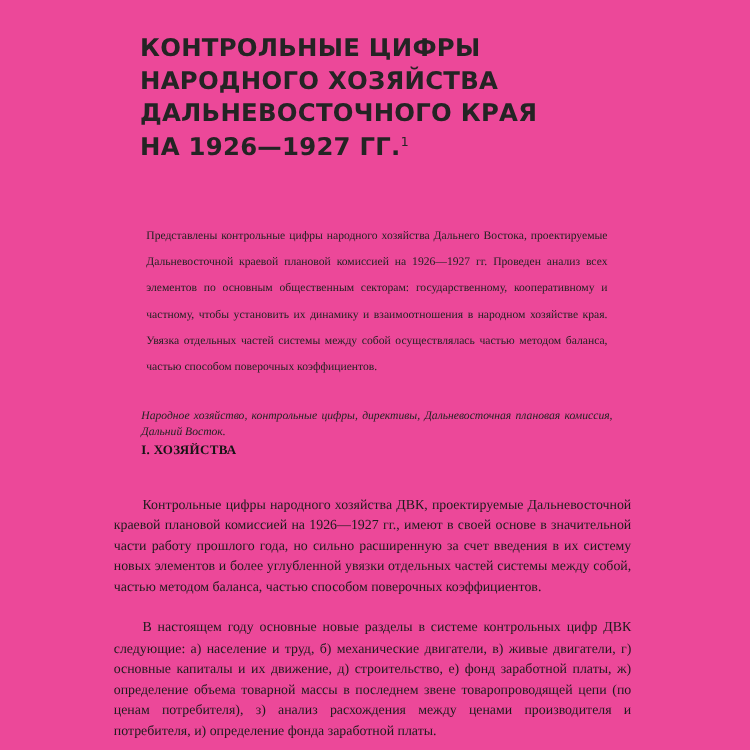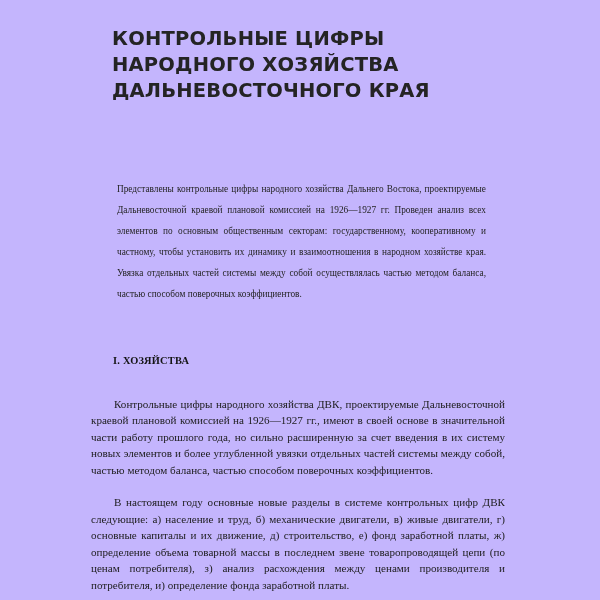--- a/index.html
+++ b/index.html
@@ -16,21 +16,21 @@
     color: #1a1a1a;
     -webkit-font-smoothing: antialiased;
   }
 
   #page {
     position: absolute;
     left: 0;
     top: 0;
     width: 600px;
     height: 600px;
-    background: #c4b5fd;
+    background: #ec4899;
     overflow: hidden;
   }
 
   
   #article-title {
     position: absolute;
     left: 112px;
     top: 26px;
     width: 400px;
     font-family: "DejaVu Sans", "Liberation Sans", sans-serif;
@@ -115,24 +115,26 @@
 </style>
 </head>
 <body>
 
 <div id="page">
 
   <h1 id="article-title">
     <span class="tline">КОНТРОЛЬНЫЕ ЦИФРЫ</span>
     <span class="tline">НАРОДНОГО ХОЗЯЙСТВА</span>
     <span class="tline">ДАЛЬНЕВОСТОЧНОГО КРАЯ</span>
+    <span class="tline"><span>НА 1926—1927 гг.</span><span class="fnmark">1</span></span>
   </h1>
 
   <div id="abstract-block">
     <p id="abstract-text">Представлены контрольные цифры народного хозяйства Дальнего Востока, проектируемые Дальневосточной краевой плановой комиссией на 1926—1927 гг. Проведен анализ всех элементов по основным общественным секторам: государственному, кооперативному и частному, чтобы установить их динамику и взаимоотношения в народном хозяйстве края. Увязка отдельных частей системы между собой осуществлялась частью методом баланса, частью способом поверочных коэффициентов.</p>
+    <p id="keywords-text">Народное хозяйство, контрольные цифры, директивы, Дальневосточная плановая комиссия, Дальний Восток.</p>
   </div>
 
   <h2 id="section-heading">I. ХОЗЯЙСТВА</h2>
 
   <div id="body-column">
     <p class="body-par">Контрольные цифры народного хозяйства ДВК, проектируемые Дальневосточной краевой плановой комиссией на 1926—1927 гг., имеют в своей основе в значительной части работу прошлого года, но сильно расширенную за счет введения в их систему новых элементов и более углубленной увязки отдельных частей системы между собой, частью методом баланса, частью способом поверочных коэффициентов.</p>
     <p class="body-par">В настоящем году основные новые разделы в системе контрольных цифр ДВК следующие: а) население и труд, б) механические двигатели, в) живые двигатели, г) основные капиталы и их движение, д) строительство, е) фонд заработной платы, ж) определение объема товарной массы в последнем звене товаропроводящей цепи (по ценам потребителя), з) анализ расхождения между ценами производителя и потребителя, и) определение фонда заработной платы.</p>
   </div>
 
 </div>

